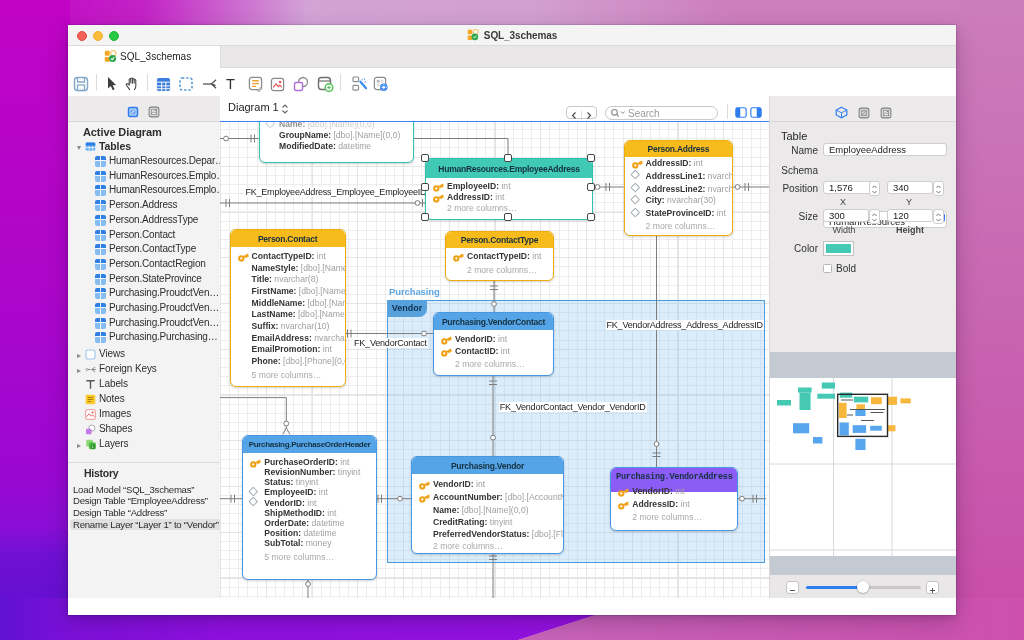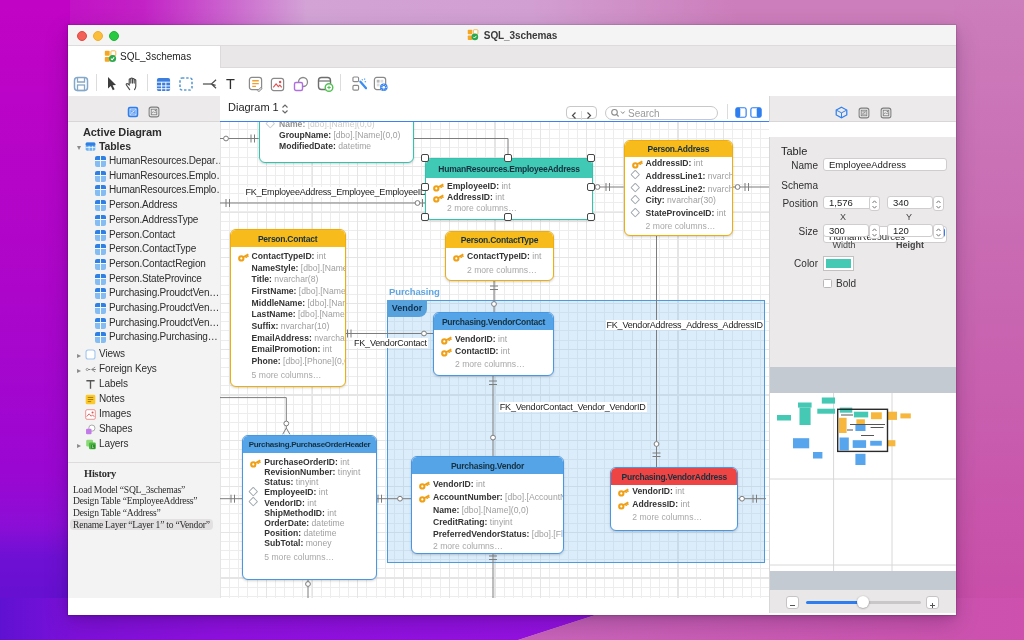--- a/index.html
+++ b/index.html
@@ -17,21 +17,21 @@
 #cheader{position:absolute;left:152px;top:71px;width:549px;height:25px;background:#fff;border-bottom:5px solid #3b82f6;}
 #rheader{position:absolute;left:701px;top:71px;width:187px;height:25px;background:#eceaea;border-bottom:1px solid #d8d6d6;border-left:1px solid #d8d6d6;}
 #sidebar{position:absolute;left:0;top:97px;width:152px;height:476px;background:#f4f3f3;border-right:1px solid #d8d6d6;overflow:hidden;}
 #canvas{position:absolute;left:152px;top:97px;width:549px;height:476px;background:#fff;overflow:hidden;}
 #grid{position:absolute;left:0;top:-2px;width:100%;height:478px;
 background-image:
  repeating-linear-gradient(to right,#e5e5e5 0 1px,transparent 1px 45.75px),
  repeating-linear-gradient(to bottom,#e5e5e5 0 1px,transparent 1px 45.75px),
  repeating-linear-gradient(to right,#ededed 0 1px,transparent 1px 9.15px),
  repeating-linear-gradient(to bottom,#ededed 0 1px,transparent 1px 9.15px);}
-#rpanel{position:absolute;left:701px;top:112px;width:186px;height:476px;background:#ebe9e9;border-left:1px solid #d8d6d6;}
+#rpanel{position:absolute;left:701px;top:97px;width:186px;height:476px;background:#ebe9e9;border-left:1px solid #d8d6d6;}
 #statusbar{position:absolute;left:0;top:574px;width:100%;height:16px;background:#eceaea;border-top:1px solid #d8d6d6;text-align:center;font-size:9.5px;color:#333;line-height:15px;}
 
 .ent{position:absolute;background:#fff;border-radius:6px;box-shadow:0 1px 2.5px rgba(0,0,0,.18);font-size:8.6px;overflow:hidden;}
 .hd{text-align:center;font-weight:700;color:#15313f;font-size:8.5px;letter-spacing:-.25px;}
 .rw{position:absolute;left:0;white-space:nowrap;color:#9f9f9f;}
 .rw b{color:#343434;font-weight:700;}
 .rw .ic{position:absolute;left:7px;top:0;}
 .mc{position:absolute;color:#a8a8a8;}
 .d{display:inline-block;width:4.5px;height:4.5px;border:1px solid #9fa8ae;transform:rotate(45deg);border-radius:1px;background:#fff;margin-right:4px;position:relative;top:-1px;}
 .fklabel{position:absolute;background:#fff;color:#1c1c1c;font-size:9px;letter-spacing:-.2px;white-space:nowrap;padding:0 1px;}
@@ -52,21 +52,21 @@
 #ltab{position:absolute;left:167px;top:178px;width:40px;height:17px;line-height:17px;background:#57a2dd;border-radius:0 0 8px 0;text-align:center;font-size:9px;font-weight:700;color:#0e3050;}
 .rw{height:11px;line-height:11px;}
 .rw .ic{left:7px;}
 .key{top:0;}
 
 .titem{left:41px;letter-spacing:-.2px;}
 .titem::before{content:"";position:absolute;left:-14px;top:1px;width:11px;height:11px;border-radius:2px;background-image:linear-gradient(to bottom,rgba(255,255,255,0) 0 4.5px,rgba(255,255,255,.9) 4.5px 5.3px,rgba(255,255,255,0) 5.3px 7.6px,rgba(255,255,255,.9) 7.6px 8.4px,rgba(255,255,255,0) 8.4px),linear-gradient(to right,rgba(255,255,255,0) 0 5.1px,rgba(255,255,255,.9) 5.1px 5.9px,rgba(255,255,255,0) 5.9px),linear-gradient(to bottom,#2f80e4 0 4.5px,#85bcf2 4.5px);}
 .tbl-ic,.g-ic{position:absolute;left:17px;top:1px;}
 .glabel{position:absolute;left:31px;font-size:10px;}
 .hsel{background:#e2e0e0;border-radius:4px;padding:0 3px;margin-left:-3px;}
-.hrow{height:11px;line-height:11px;font-family:Liberation Serif, serif;}
+.hrow{height:11px;line-height:11px;}
 </style>
 </head>
 <body>
 <div id="wall">
 <svg width="1024" height="640" viewBox="0 0 1024 640">
 <defs>
 <linearGradient id="gtop" x1="0" y1="0" x2="1" y2="0">
 <stop offset="0" stop-color="#c103c5"></stop>
           <stop offset="0.14" stop-color="#c322c6"></stop>
 <stop offset="0.3" stop-color="#d3a3d6"></stop>
@@ -532,21 +532,21 @@
       <div class="rw" style="top:59.6px;">
           <span style="position:absolute;left:21px;"><b>CreditRating:</b> tinyint</span>
         </div>
       <div class="rw" style="top:71.5px;">
           <span style="position:absolute;left:21px;"><b>PreferredVendorStatus:</b> [dbo].[Flag](0,0)</span>
         </div>
       <div class="mc" style="left:21px;top:83.9px;">2 more columns…</div>
     </div>
 
     <div class="ent blu" style="left:390.3px;top:345px;width:126px;height:62.3px;">
-      <div class="hd" style="background:#ef4444;height:17px;line-height:18px;border-radius:4.5px 4.5px 0 0;">Purchasing.VendorAddress</div>
+      <div class="hd" style="background:#8b5cf6;height:24px;line-height:18px;border-radius:4.5px 4.5px 0 0;font-family:Liberation Mono, monospace;">Purchasing.VendorAddress</div>
       <div class="rw" style="top:18.1px;">
           <svg class="ic key" width="11" height="11" viewBox="0 0 16 16">
             <use href="#keysym"></use>
           </svg>
           <span style="position:absolute;left:21px;"><b>VendorID:</b> int</span>
         </div>
       <div class="rw" style="top:30.5px;">
           <svg class="ic key" width="11" height="11" viewBox="0 0 16 16">
             <use href="#keysym"></use>
           </svg>

